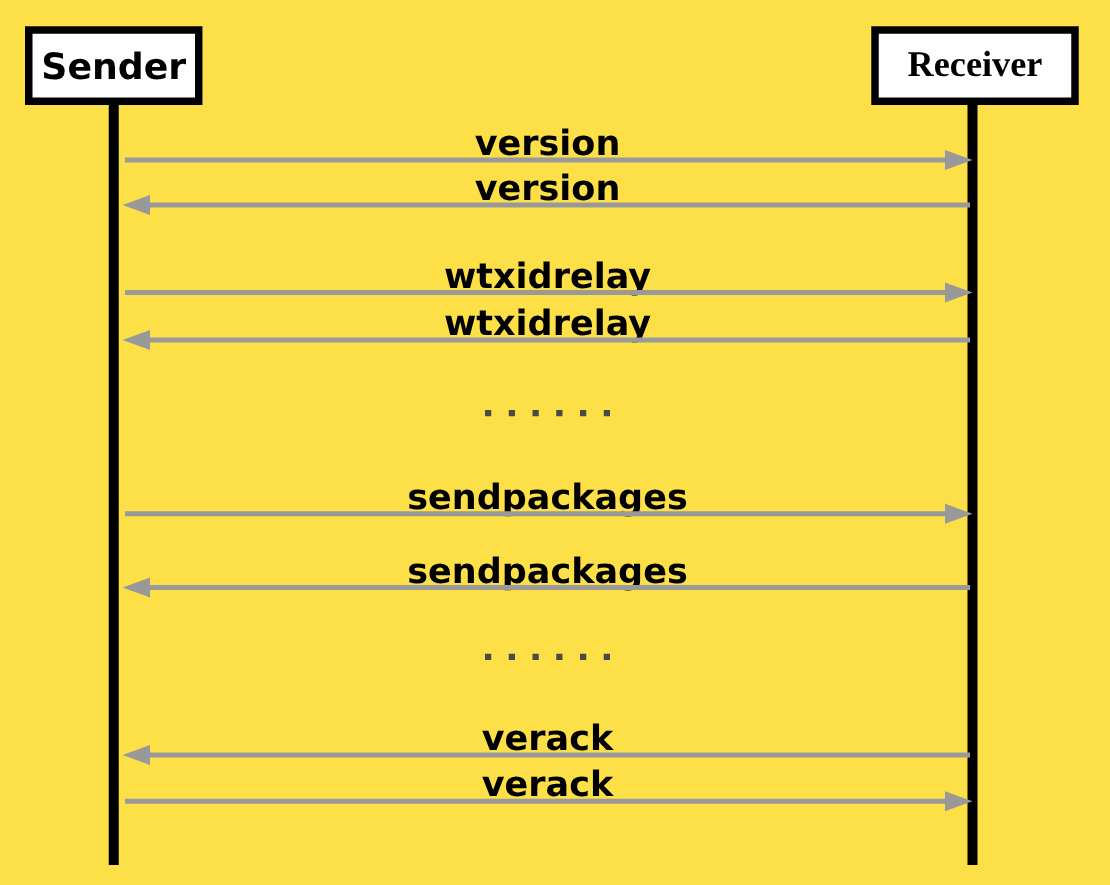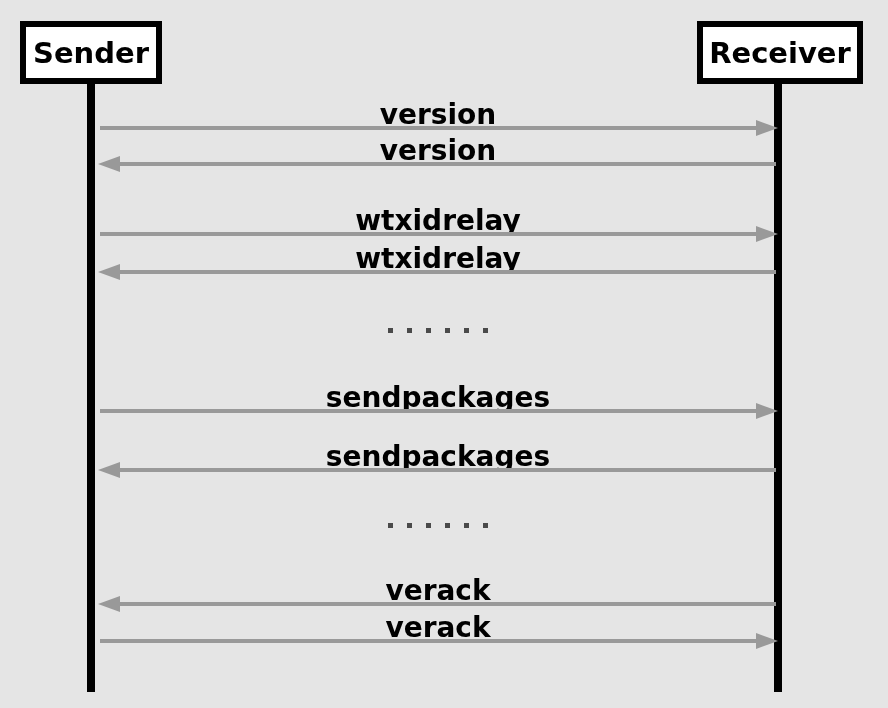--- a/index.html
+++ b/index.html
@@ -1,40 +1,40 @@
 <!DOCTYPE html>
 <html><head>
 <meta charset="utf-8">
 <style>
   html, body { margin: 0; padding: 0; background: #ffffff; }
   .canvas {
     position: relative;
     width: 888px;
     height: 708px;
-    background: #e5e5e5;
+    background: #fde047;
     overflow: hidden;
     font-family: "DejaVu Sans", "Liberation Sans", sans-serif;
   }
   .actor-box {
     position: absolute;
     top: 21px;
     height: 63px;
     border: 6px solid #000000;
     background: #ffffff;
     box-sizing: border-box;
     display: flex;
     align-items: center;
     justify-content: center;
     font-weight: bold;
     font-size: 29px;
     color: #000000;
     z-index: 3;
   }
   .actor-box.sender { left: 20px; width: 142px; }
-  .actor-box.receiver { left: 697px; width: 166px; }
+  .actor-box.receiver { left: 697px; width: 166px; font-family: Liberation Serif, serif; }
   .lifeline {
     position: absolute;
     top: 84px;
     width: 8px;
     height: 608px;
     background: #000000;
     z-index: 1;
   }
   .lifeline.sender { left: 87px; }
   .lifeline.receiver { left: 774px; }

